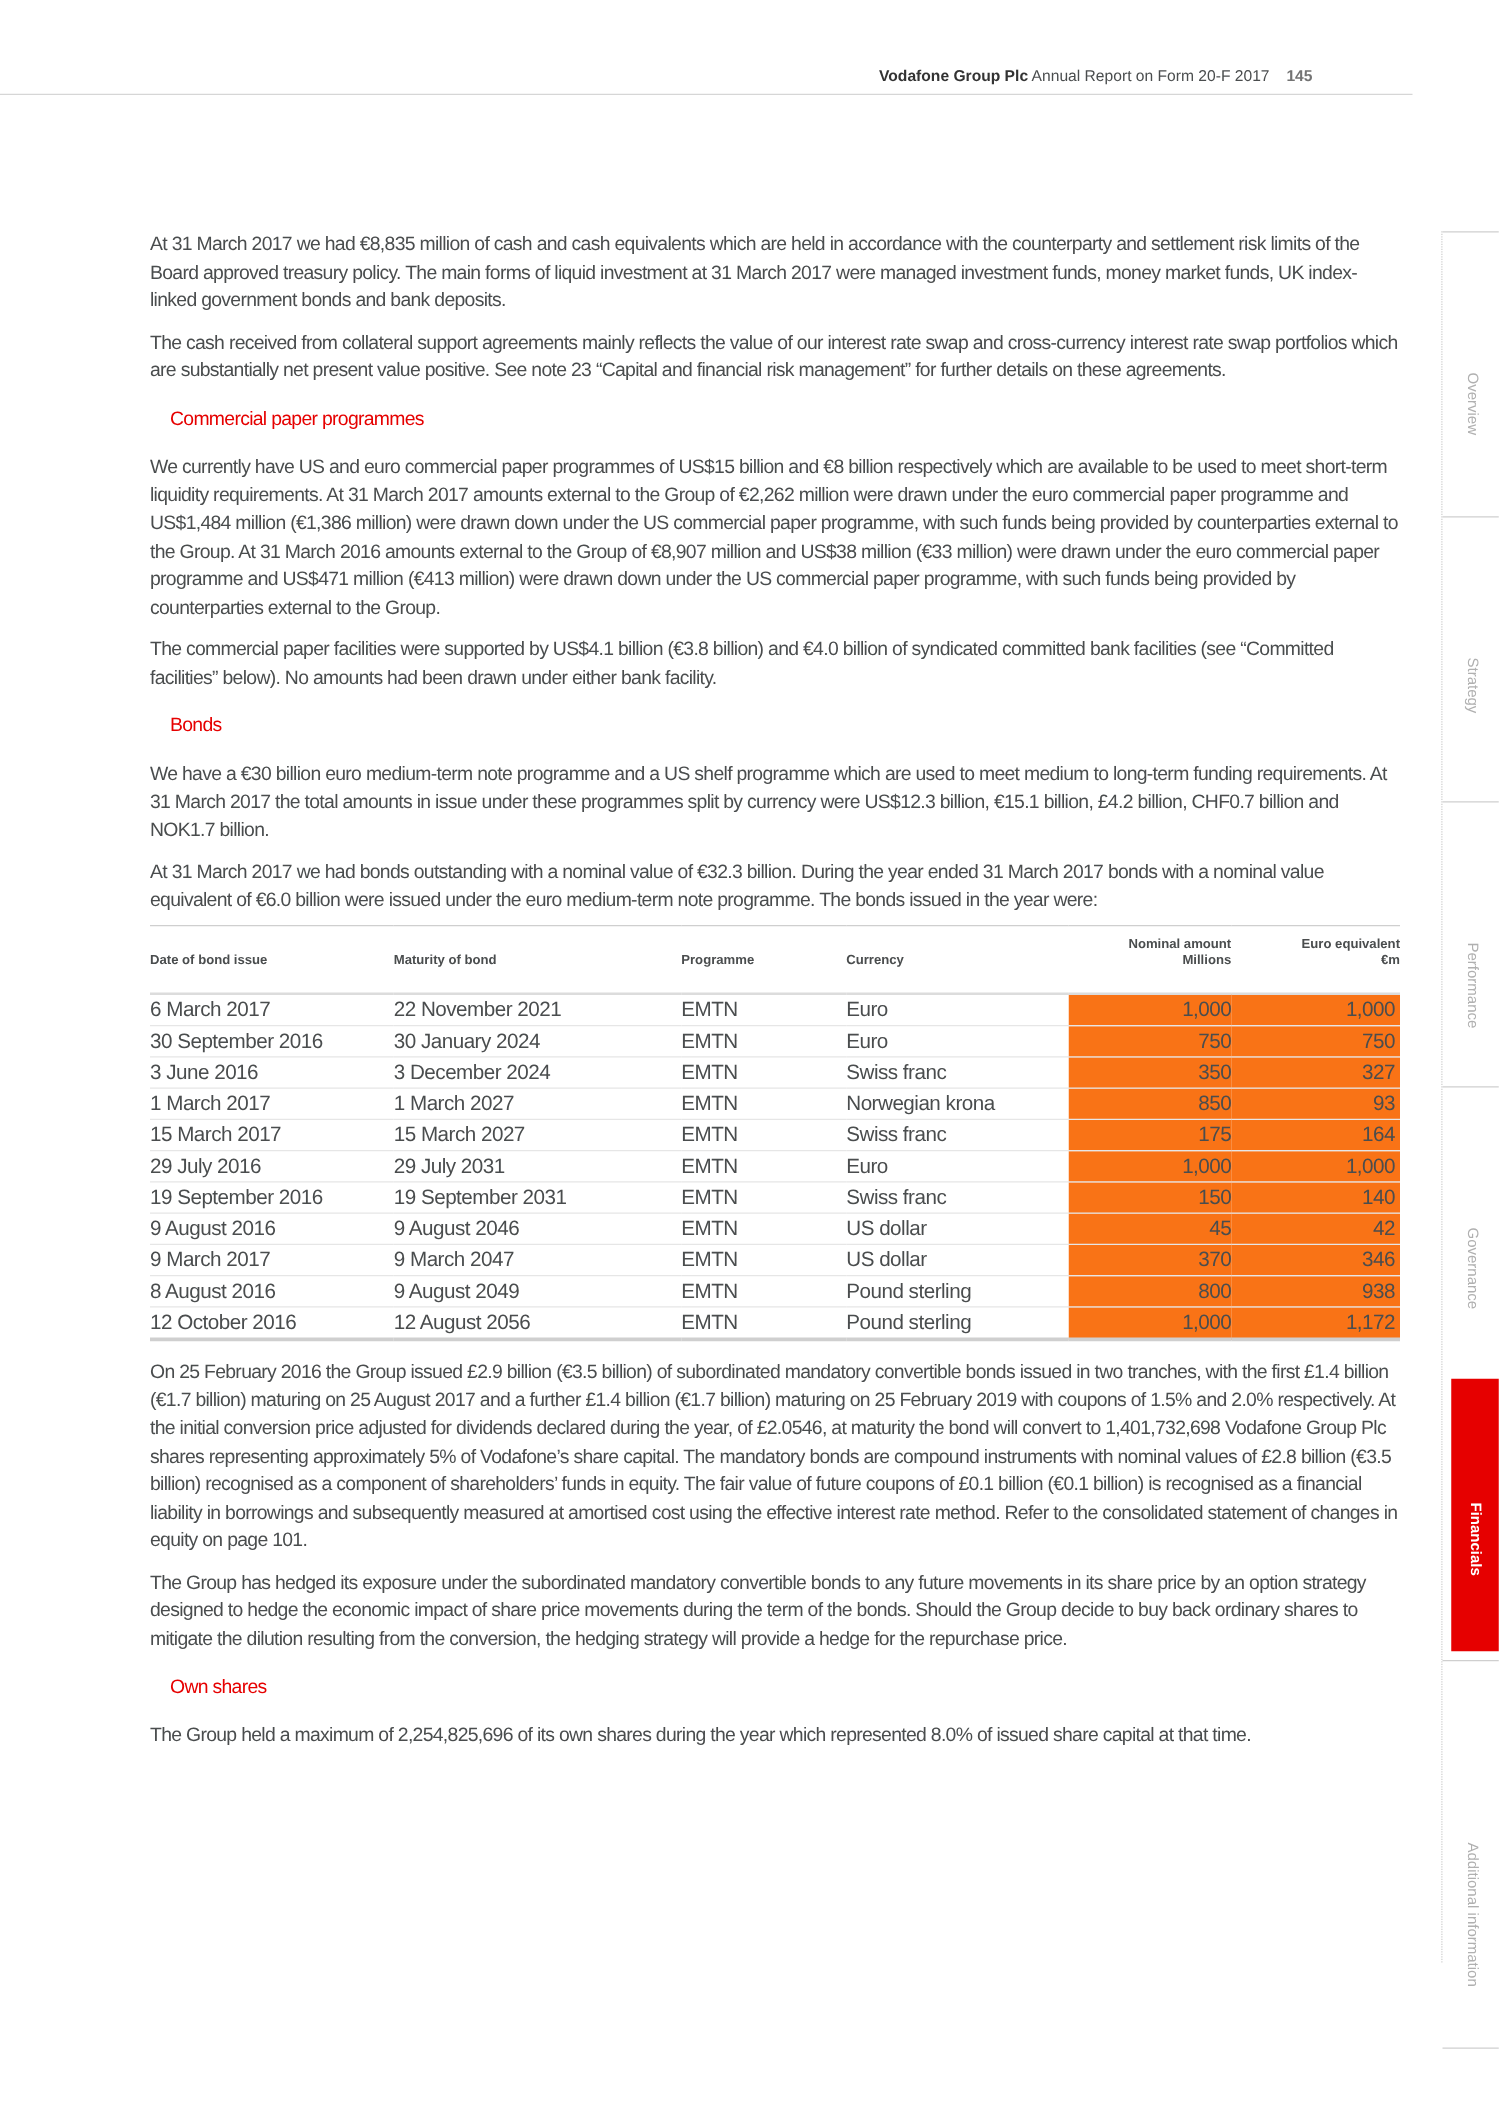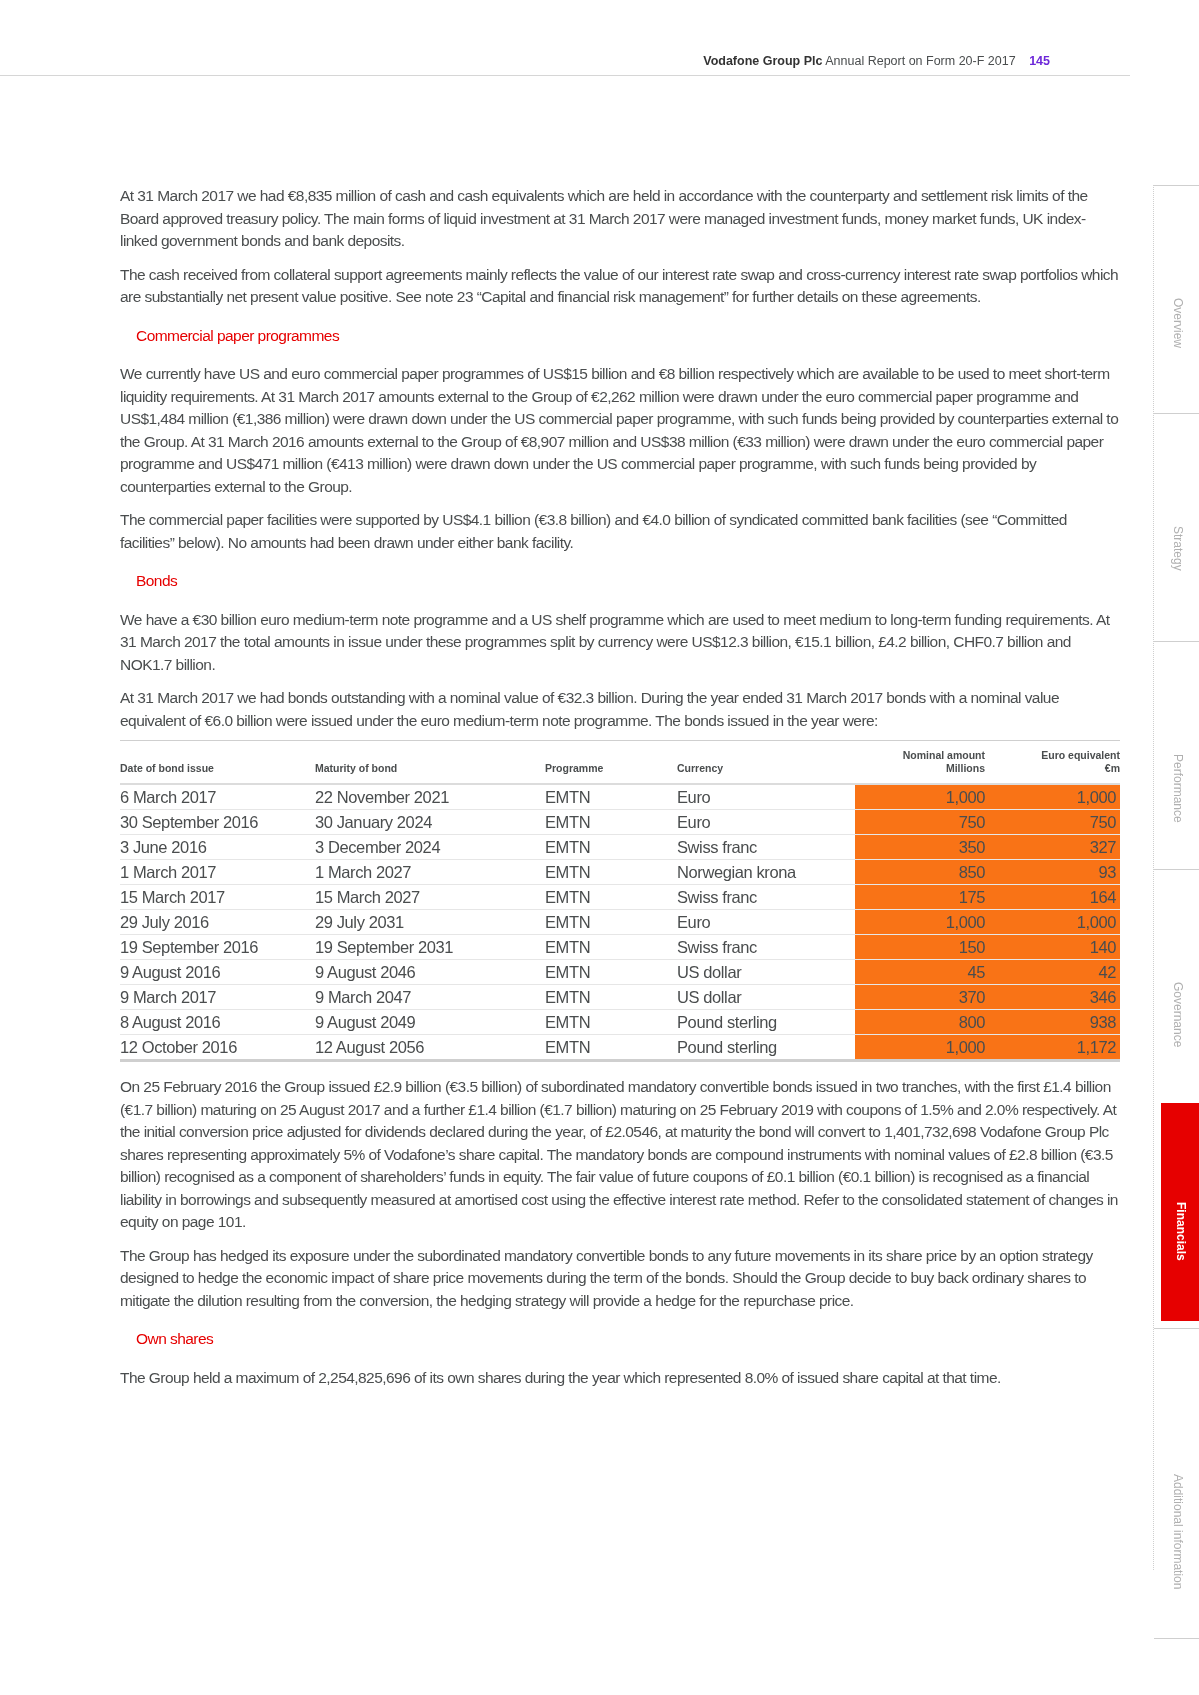--- a/index.html
+++ b/index.html
@@ -10,36 +10,36 @@
   .header {
     position: absolute; left: 0; top: 0; width: 1130px; height: 75px;
     border-bottom: 1px solid #d6d6d6;
   }
   .header-text {
     position: absolute; right: 80px; top: 54px; font-size: 12.5px; color: #333;
     white-space: nowrap;
   }
   .header-text .company { font-weight: bold; color: #333; }
   .header-text .title { color: #4a4d4e; }
-  .header-text .page-num { color: #6d28d9; font-weight: bold; margin-left: 10px; }
+  .header-text .page-num { color: #737373; font-weight: bold; margin-left: 10px; }
 
   .content {
     position: absolute; left: 120px; top: 185px; width: 1000px;
     font-size: 15.5px; line-height: 22.5px; letter-spacing: -0.55px; color: #4a4d4e;
   }
   .content p { margin: 0 0 11px 0; }
   .section-heading { color: #e60000; margin: 16px; }
 
   table.bonds {
     width: 1000px; border-collapse: collapse; margin-top: 8px; margin-bottom: 14px;
     border-top: 1px solid #cfcfcf; letter-spacing: -0.4px;
   }
   table.bonds th {
     font-size: 10.5px; font-weight: bold; color: #4a4d4e; text-align: left;
-    vertical-align: bottom; padding: 8px 0 8px 0; line-height: 13px; letter-spacing: 0;
+    vertical-align: bottom; padding: 8px 0 19px 0; line-height: 13px; letter-spacing: 0;
     border-bottom: 2px solid #dcdcdc;
   }
   table.bonds th.num, table.bonds td.num { text-align: right; }
   table.bonds td {
     font-size: 16.5px; padding: 0; height: 24px; line-height: 24px;
     border-bottom: 1px solid #e6e6e6;
   }
   table.bonds td.shade { background: #f97316; }
   table.bonds td.shade.pad-r { padding-right: 4px; }
   table.bonds tr:last-child td { border-bottom: 3px solid #cfcfcf; }

